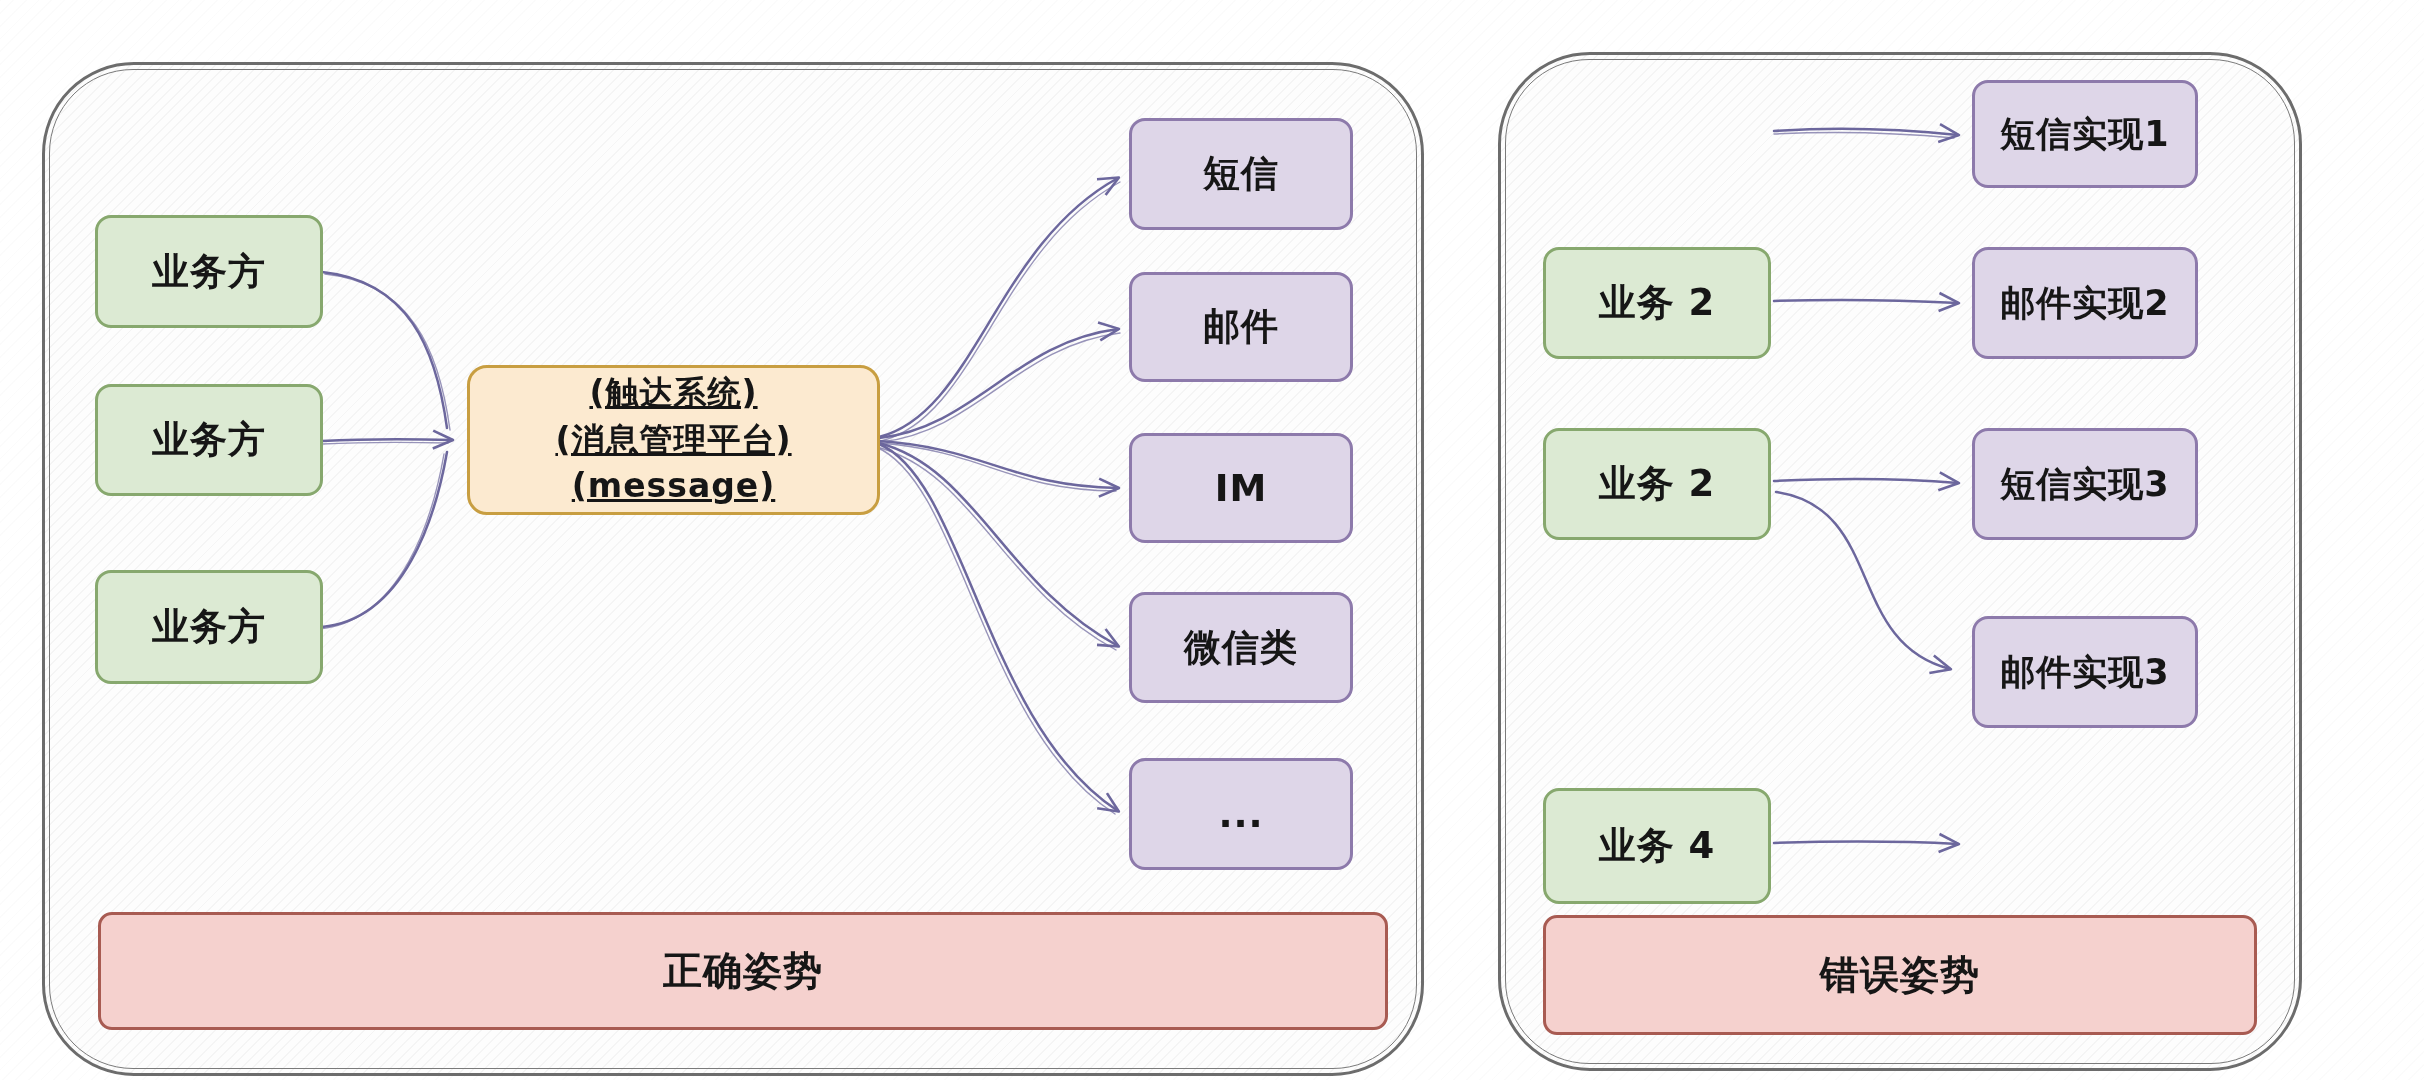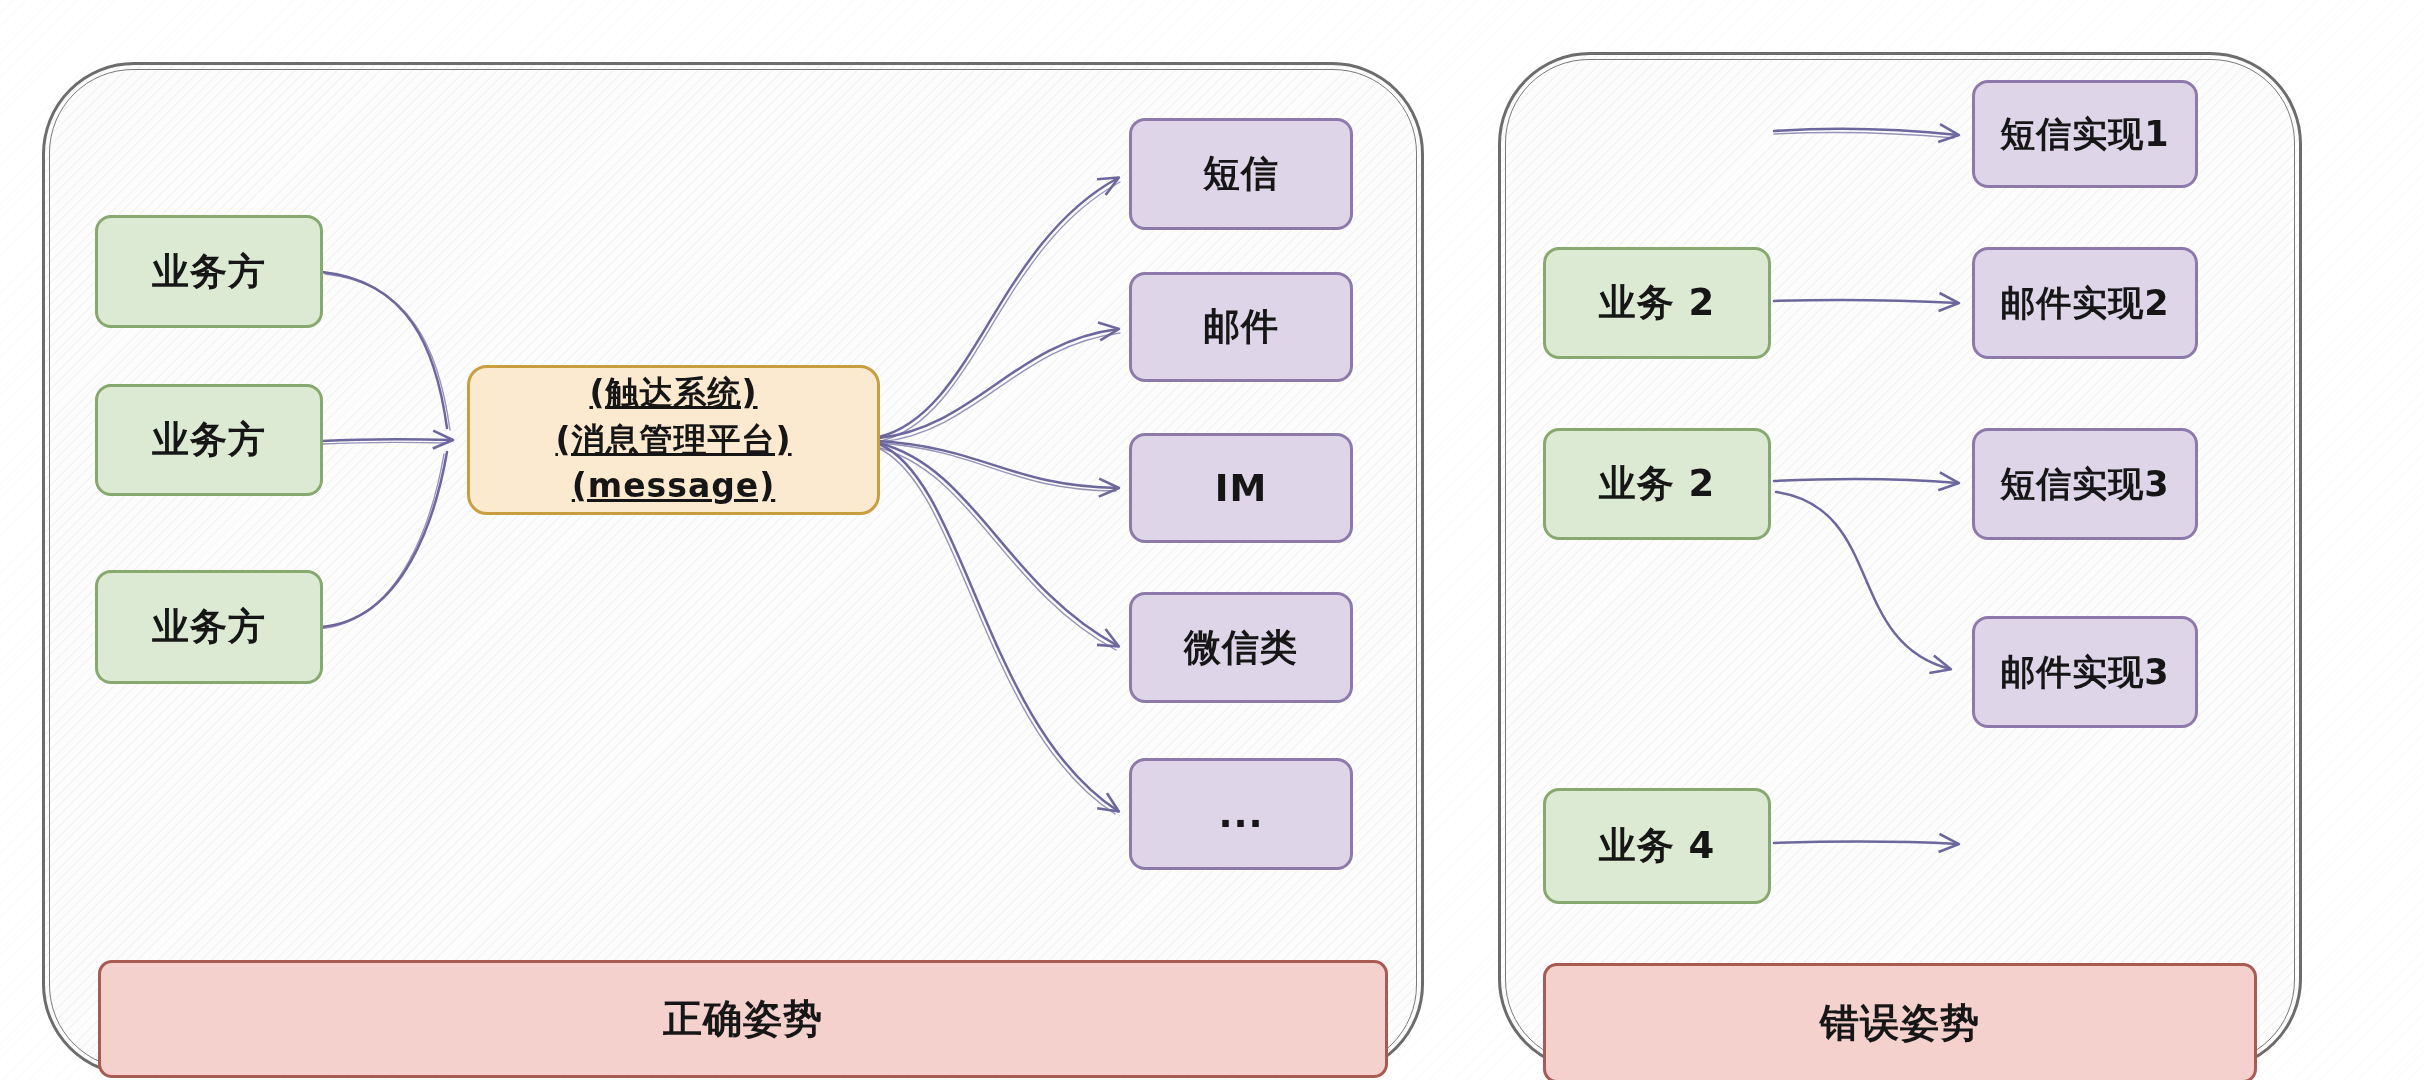--- a/index.html
+++ b/index.html
@@ -39,21 +39,21 @@
     text-align:center;font-weight:600;letter-spacing:1px;
     border-radius:16px;box-sizing:border-box;
   }
   .node-green{background:#dcead3;border:3px solid #87a86e;font-size:37px;}
   .node-purple{background:#ded6e8;border:3px solid #8d7aab;font-size:37px;}
   .node-purple.small-label{font-size:35px;}
   .node-hub{
     background:#fcead0;border:3px solid #c89e41;border-radius:20px;
     font-size:33px;line-height:1.42;flex-direction:column;text-decoration:underline;
   }
-  .node-banner{background:#f5d1ce;border:3px solid #a85b52;border-radius:14px;font-size:39px;margin-top:48px;}
+  .node-banner{background:#f5d1ce;border:3px solid #a85b52;border-radius:14px;font-size:39px;}
 </style>
 </head>
 <body>
 
 <div class="stage">
 
   <div class="panel panel-left"></div>
   <div class="panel panel-right"></div>
 
   <svg class="arrows" width="2424" height="1080" viewBox="0 0 2424 1080">

